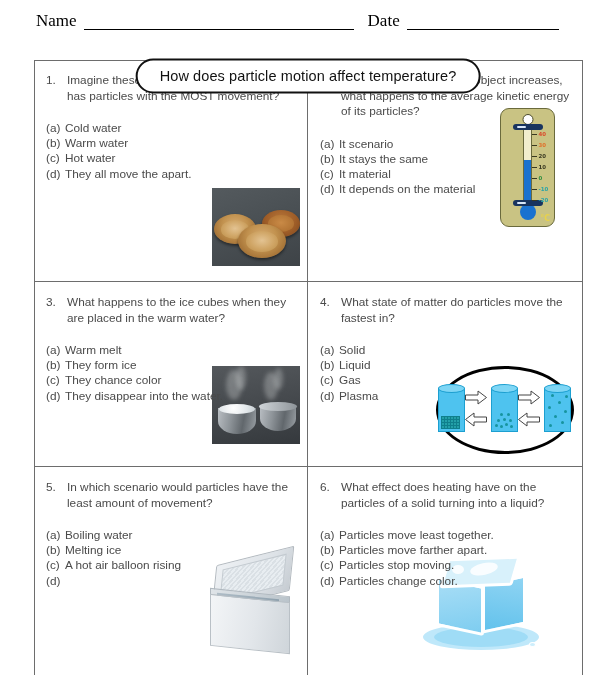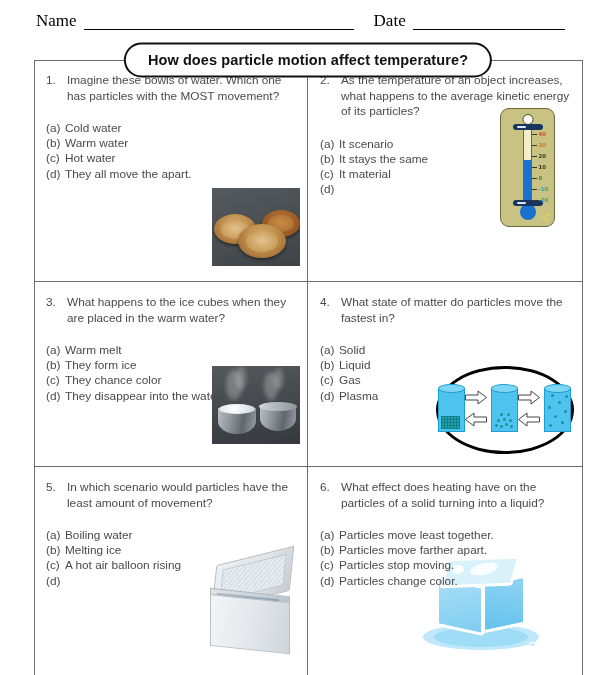--- a/index.html
+++ b/index.html
@@ -31,45 +31,45 @@
     font-size: 17px;
     line-height: 18px;
     white-space: nowrap;
   }
   .hdr-rule {
     border-bottom: 1.4px solid #000;
     height: 15px;
   }
   .name-label { margin-left: 36px; }
   .name-rule  { width: 270px; margin-left: 7px; }
-  .date-label { margin-left: 20px; text-align: center; }
+  .date-label { margin-left: 14px; text-align: center; }
   .date-rule  { width: 152px; margin-left: 7px; }
 
   
   .sheet {
     position: absolute;
     left: 34px;
     top: 60px;
     width: 549px;
     height: 615px;
     border: 1.5px solid #6d6d6d;
     border-bottom: none;
     box-sizing: border-box;
   }
   .title-pill {
     position: absolute;
     left: 50%;
-    top: 60px;
+    top: 76px;
     transform: translate(-50%, -50%);
     background: #ffffff;
     border: 2px solid #111;
     border-radius: 22px;
     padding: 7px 22px 8px;
     font-size: 14.5px;
-    font-weight: bold;
+    font-weight: normal;
     color: #111;
     white-space: nowrap;
     z-index: 5;
     letter-spacing: .1px;
   }
 
   .grid {
     position: absolute;
     left: 34px;
     top: 60px;
@@ -520,20 +520,21 @@
           <div class="choice">
             <span class="ltr">(b)</span>
             <span>It stays the same</span>
           </div>
           <div class="choice">
             <span class="ltr">(c)</span>
             <span>It material</span>
           </div>
           <div class="choice">
             <span class="ltr">(d)</span>
+            <span>It depends on the material</span>
           </div>
         </div>
       </div>
 
       <div class="art thermo">
         <div class="thermo-hole"></div>
         <div class="thermo-tube">
           <div class="thermo-merc"></div>
         </div>
         <div class="thermo-bulb"></div>

